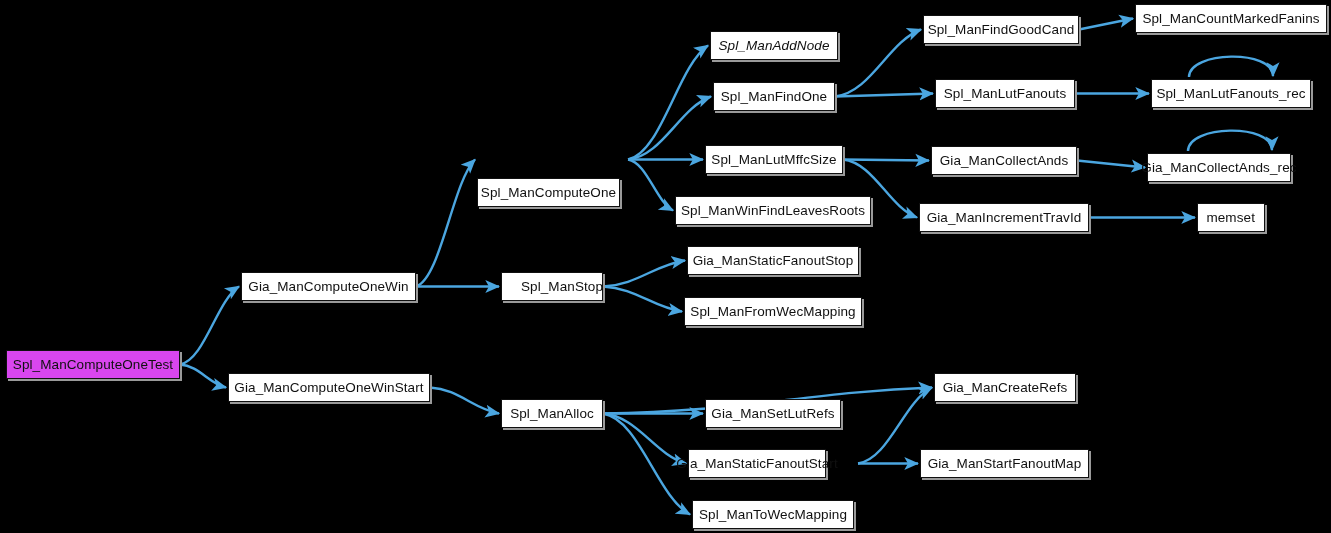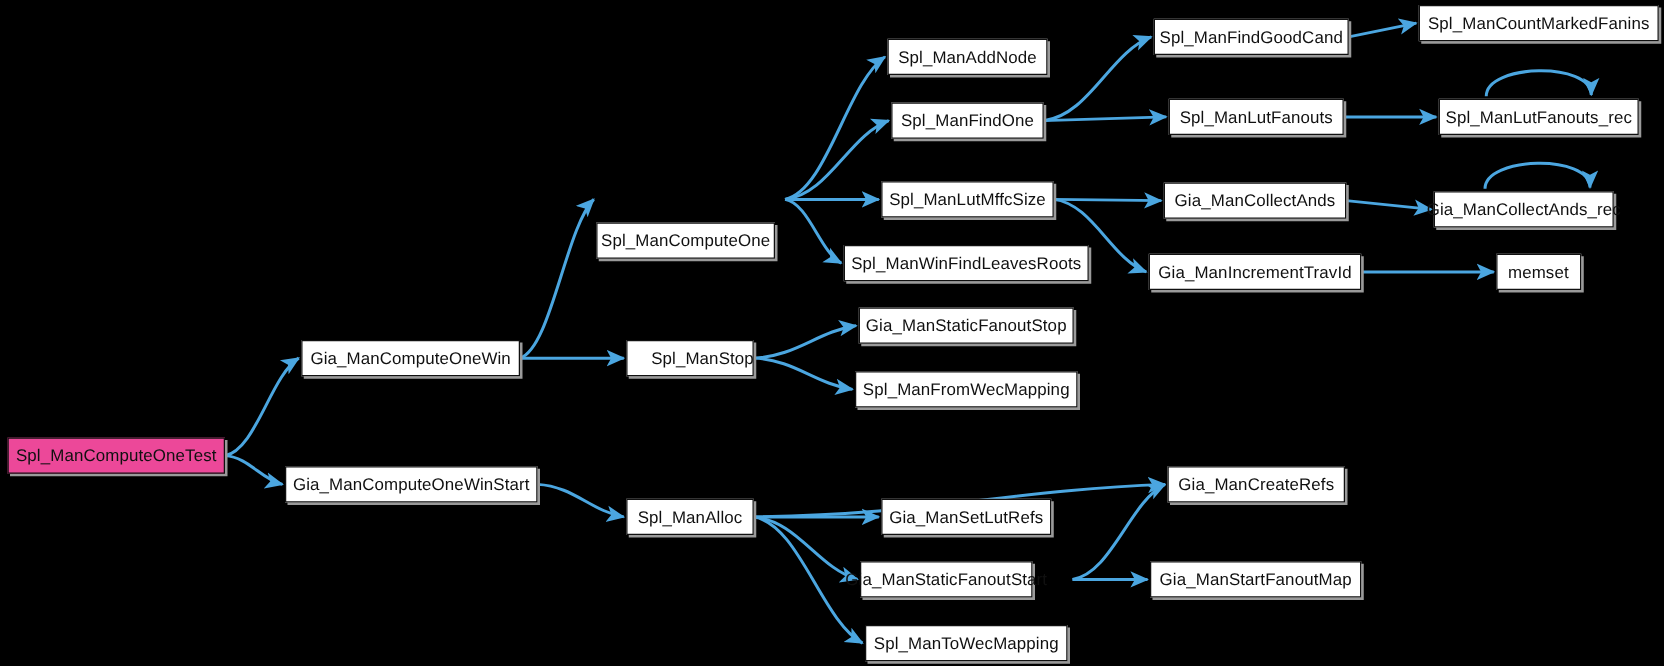--- a/index.html
+++ b/index.html
@@ -33,21 +33,21 @@
     align-items: center;
     justify-content: center;
     white-space: nowrap;
     color: #101010;
     font-size: 13.5px;
     line-height: 1;
     letter-spacing: 0.1px;
     height: 29px;
   }
   .node.highlight {
-    background: #ec4899;
+    background: #d946ef;
   }
   .node-label {
     display: block;
     padding: 0 9px;
   }
 </style>
 </head>
 <body>
 
 <div id="canvas">
@@ -96,21 +96,21 @@
     </div>
     <div class="node" style="left: 477px; top: 145px; width: 143px; margin-top: 33px;">
       <span class="node-label">Spl_ManComputeOne</span>
     </div>
     <div class="node" style="left: 501px; top: 272px; width: 102px; padding-left: 20px;">
       <span class="node-label">Spl_ManStop</span>
     </div>
     <div class="node" style="left: 501px; top: 399px; width: 102px; align-items: center;">
       <span class="node-label">Spl_ManAlloc</span>
     </div>
-    <div class="node" style="left: 710px; top: 31px; width: 128px;">
+    <div class="node" style="left: 710px; top: 31px; width: 128px; font-style: italic;">
       <span class="node-label">Spl_ManAddNode</span>
     </div>
     <div class="node" style="left: 713px; top: 82px; width: 122px;">
       <span class="node-label">Spl_ManFindOne</span>
     </div>
     <div class="node" style="left: 705px; top: 145px; width: 138px;">
       <span class="node-label">Spl_ManLutMffcSize</span>
     </div>
     <div class="node" style="left: 675px; top: 196px; width: 196px;">
       <span class="node-label">Spl_ManWinFindLeavesRoots</span>

